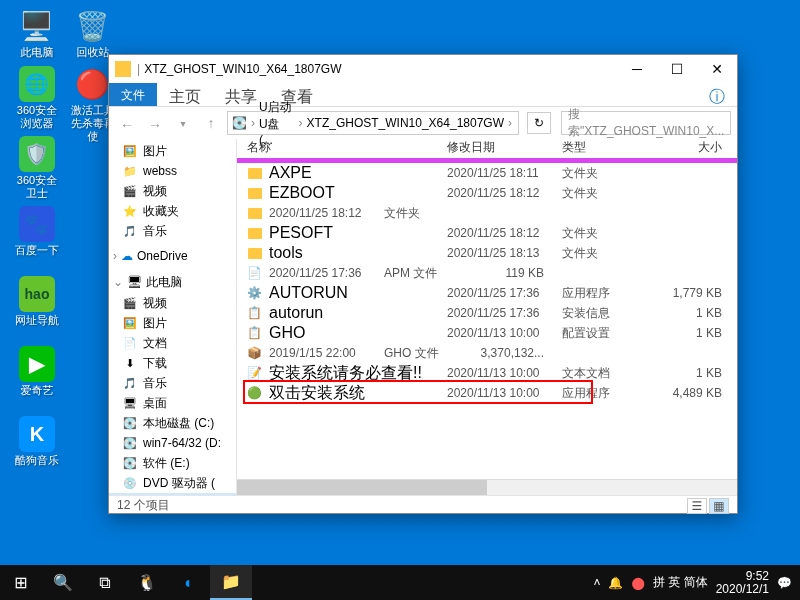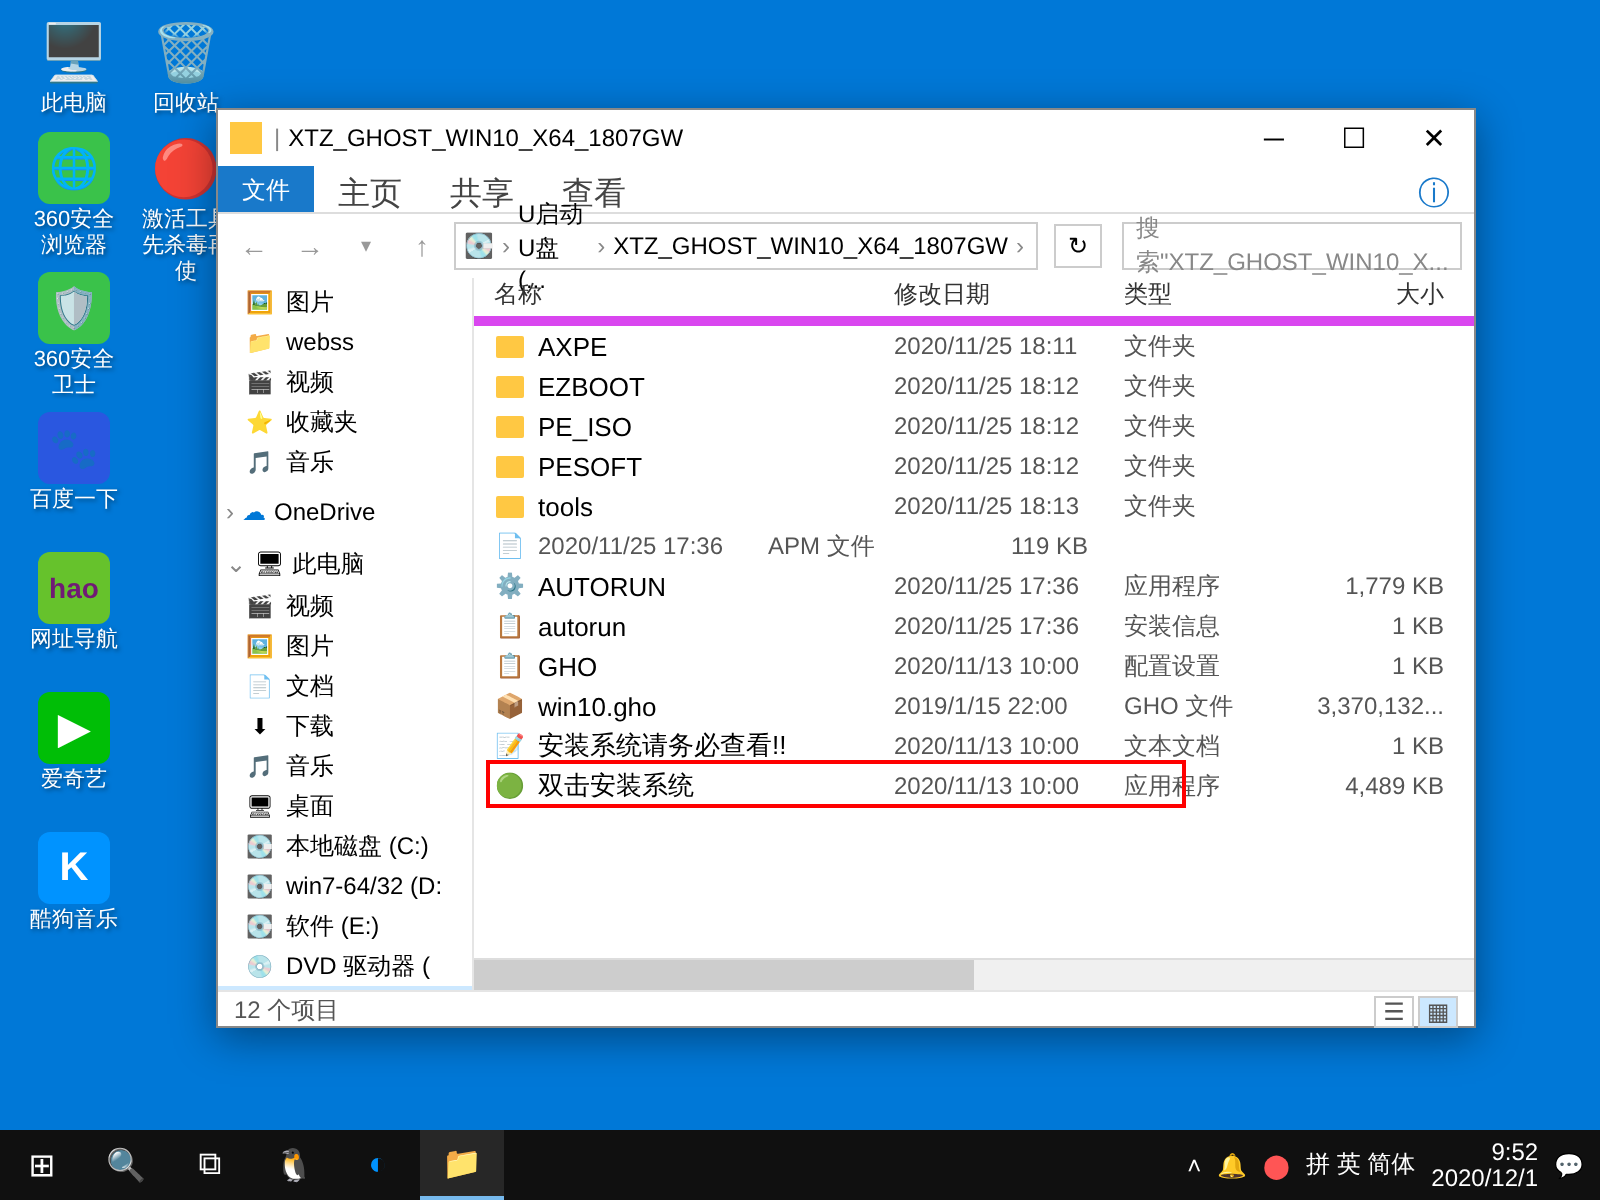--- a/index.html
+++ b/index.html
@@ -30,21 +30,21 @@
 .navitem .nico{width:14px;height:14px;display:flex;align-items:center;justify-content:center;font-size:11px}
 .navhead{display:flex;align-items:center;height:22px;padding-left:4px;font-size:12px;gap:4px;margin-top:4px}
 .filearea{flex:1;display:flex;flex-direction:column;overflow:hidden}
 .colheaders{display:flex;height:24px;border-bottom:5px solid #d946ef;align-items:flex-start;padding-left:10px}
 .col{font-size:12px;color:#333}
 .c1{width:200px}.c2{width:115px}.c3{width:90px}.c4{width:70px;text-align:right}
 .filelist{flex:1;overflow-y:auto}
 .filerow{display:flex;height:20px;align-items:center;padding-left:10px}
 .filerow .fico{width:16px;height:16px;margin-right:6px;display:flex;align-items:center;justify-content:center;font-size:12px}
 .folder-ico{background:#FFC843;width:14px;height:11px;border-radius:1px}
-.filerow .fname{width:178px;font-size:13px}
+.filerow .fname{width:178px;font-size:16px}
 .filerow .fdate{width:115px;font-size:12px;color:#555}
 .filerow .ftype{width:90px;font-size:12px;color:#555}
 .filerow .fsize{width:70px;font-size:12px;color:#555;text-align:right}
 .highlight{border:2px solid red;position:absolute;pointer-events:none}
 .statusbar{height:20px;border-top:1px solid #e5e5e5;display:flex;align-items:center;padding:0 8px;font-size:11px;color:#555;justify-content:space-between}
 .statusbar .viewbtns{display:flex;gap:2px}
 .statusbar .vbtn{width:20px;height:16px;border:1px solid #ccc;display:flex;align-items:center;justify-content:center}
 .taskbar{position:absolute;bottom:0;left:0;width:800px;height:35px;background:#101010;display:flex;align-items:center}
 .taskbtn{width:42px;height:35px;display:flex;align-items:center;justify-content:center;color:#fff;font-size:16px}
 .taskbtn.active{border-bottom:2px solid #76B9ED;background:#272727}
@@ -75,21 +75,21 @@
     </div>
     <div class="dicon" style="left: 12px; top: 136px;">
       <div class="ico" style="background: rgb(58, 194, 74); border-radius: 6px; color: rgb(255, 255, 255); font-size: 20px; font-weight: bold;">🛡️</div>
       <div class="lbl">360安全卫士</div>
     </div>
     <div class="dicon" style="left: 12px; top: 206px;">
       <div class="ico" style="background: rgb(42, 87, 224); border-radius: 6px; color: rgb(255, 255, 255); font-size: 20px; font-weight: bold;">🐾</div>
       <div class="lbl">百度一下</div>
     </div>
     <div class="dicon" style="left: 12px; top: 276px;">
-      <div class="ico" style="background: rgb(102, 194, 44); border-radius: 6px; color: #701a75; font-size: 14px; font-weight: bold;">hao</div>
+      <div class="ico" style="background: rgb(102, 194, 44); border-radius: 6px; color: #14532d; font-size: 14px; font-weight: bold;">hao</div>
       <div class="lbl">网址导航</div>
     </div>
     <div class="dicon" style="left: 12px; top: 346px;">
       <div class="ico" style="background: rgb(0, 190, 6); border-radius: 6px; color: rgb(255, 255, 255); font-size: 20px; font-weight: bold;">▶</div>
       <div class="lbl">爱奇艺</div>
     </div>
     <div class="dicon" style="left: 12px; top: 416px;">
       <div class="ico" style="background: rgb(0, 147, 255); border-radius: 6px; color: rgb(255, 255, 255); font-size: 20px; font-weight: bold;">K</div>
       <div class="lbl">酷狗音乐</div>
     </div>
@@ -230,21 +230,20 @@
             </div>
             <div class="fname">EZBOOT</div>
             <div class="fdate">2020/11/25 18:12</div>
             <div class="ftype">文件夹</div>
             <div class="fsize"></div>
           </div>
           <div class="filerow">
             <div class="fico">
               <div class="folder-ico"></div>
             </div>
-            <div class="fname">PE_ISO</div>
             <div class="fdate">2020/11/25 18:12</div>
             <div class="ftype">文件夹</div>
             <div class="fsize"></div>
           </div>
           <div class="filerow">
             <div class="fico">
               <div class="folder-ico"></div>
             </div>
             <div class="fname">PESOFT</div>
             <div class="fdate">2020/11/25 18:12</div>
@@ -282,21 +281,20 @@
           </div>
           <div class="filerow">
             <div class="fico">📋</div>
             <div class="fname">GHO</div>
             <div class="fdate">2020/11/13 10:00</div>
             <div class="ftype">配置设置</div>
             <div class="fsize">1 KB</div>
           </div>
           <div class="filerow">
             <div class="fico">📦</div>
-            <div class="fname">win10.gho</div>
             <div class="fdate">2019/1/15 22:00</div>
             <div class="ftype">GHO 文件</div>
             <div class="fsize">3,370,132...</div>
           </div>
           <div class="filerow">
             <div class="fico">📝</div>
             <div class="fname">安装系统请务必查看!!</div>
             <div class="fdate">2020/11/13 10:00</div>
             <div class="ftype">文本文档</div>
             <div class="fsize">1 KB</div>

